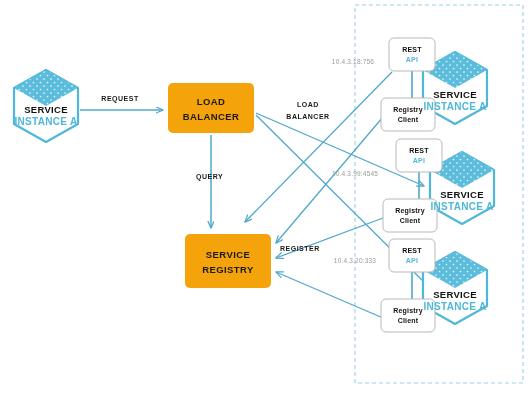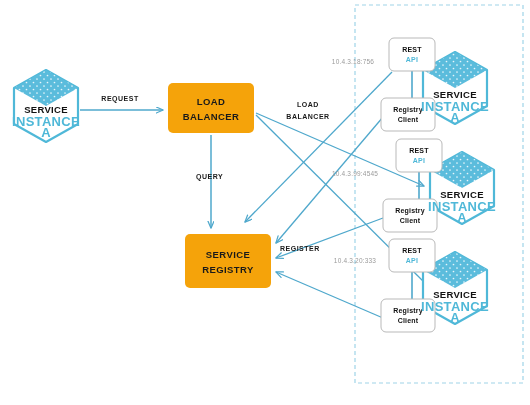--- a/index.html
+++ b/index.html
@@ -29,21 +29,21 @@
 
   
   .hex-label-main{
     color:#111111;
     font-size:9.5px;
     letter-spacing:.3px;
     line-height:12px;
   }
   .hex-label-sub{
     color:#4fb8d8;
-    font-size:13px;
+    font-size:10px;
     letter-spacing:.3px;
     line-height:11px;
   }
 
   
   .sbox-l1{color:#111111;font-size:7px;letter-spacing:.2px;line-height:9px;}
   .sbox-l2{color:#4fb8d8;font-size:7px;letter-spacing:.2px;line-height:9px;}
 
   
   .edge-label{

